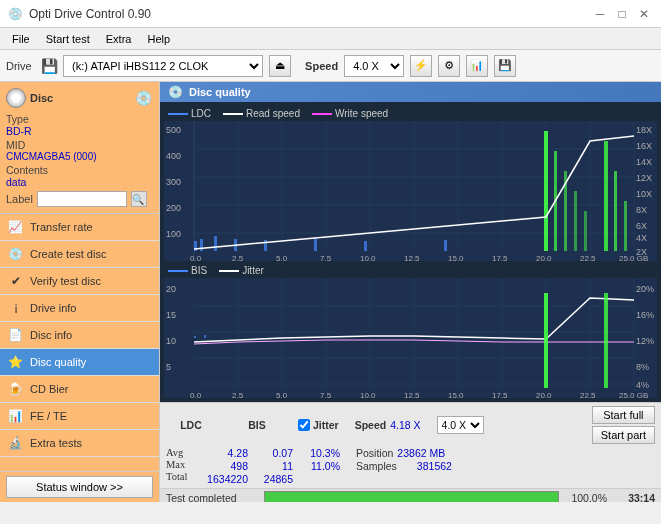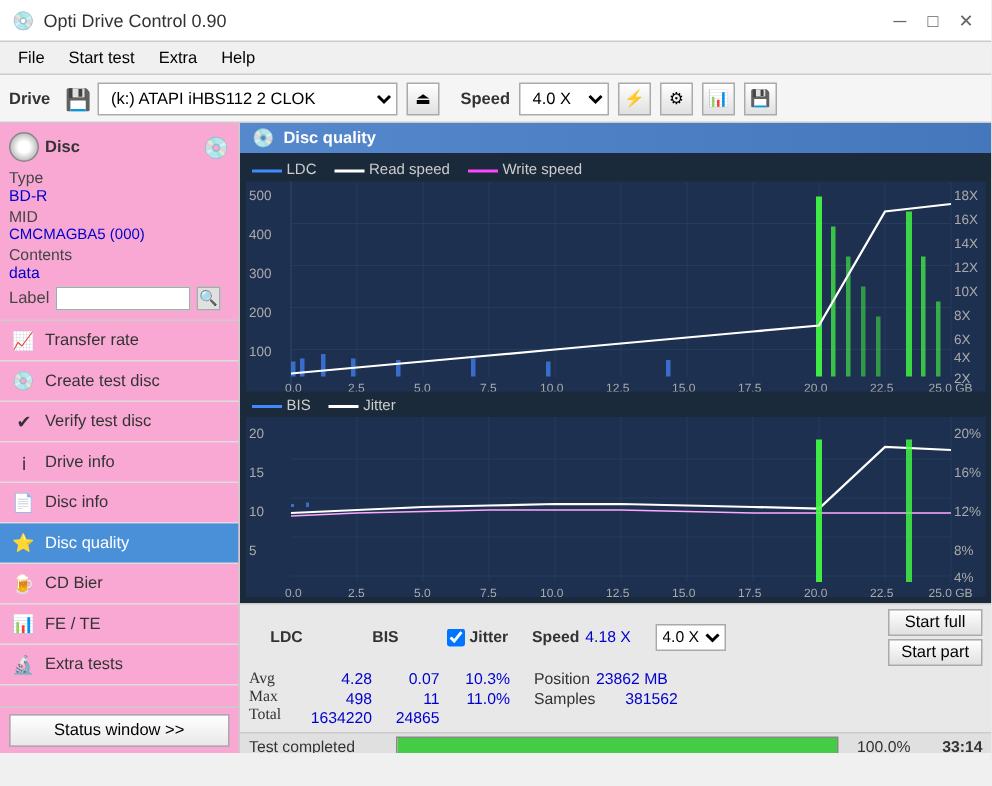--- a/index.html
+++ b/index.html
@@ -10,32 +10,32 @@
     .titlebar-left { display: flex; align-items: center; gap: 6px; font-size: 12px; font-weight: 500; color: #333; }
     .titlebar-controls { display: flex; gap: 4px; }
     .titlebar-controls span { width: 18px; height: 18px; display: flex; align-items: center; justify-content: center; font-size: 12px; cursor: pointer; color: #666; }
 
     
     .menubar { background: #f0f0f0; display: flex; align-items: center; padding: 2px 4px; border-bottom: 1px solid #ccc; height: 22px; }
     .menubar span { padding: 2px 8px; cursor: pointer; font-size: 11px; }
 
     
     .toolbar { background: #f5f5f5; display: flex; align-items: center; padding: 3px 6px; border-bottom: 1px solid #ccc; height: 32px; gap: 6px; }
-    .toolbar-label { font-size: 11px; font-weight: bold; color: #333; margin-right: 4px; }
+    .toolbar-label { font-size: 11px; font-weight: normal; color: #333; margin-right: 4px; }
     .toolbar-drive { display: flex; align-items: center; gap: 4px; }
     .toolbar-select { font-size: 11px; border: 1px solid #aaa; background: #fff; padding: 1px 4px; height: 22px; min-width: 200px; }
     .toolbar-btn { width: 22px; height: 22px; border: 1px solid #aaa; background: linear-gradient(to bottom, #fff, #e0e0e0); display: flex; align-items: center; justify-content: center; cursor: pointer; font-size: 11px; }
     .speed-label { font-size: 11px; font-weight: bold; color: #333; margin-left: 8px; }
     .speed-select { font-size: 11px; border: 1px solid #aaa; background: #fff; padding: 1px 4px; height: 22px; width: 60px; }
 
     
     .main { display: flex; height: calc(524px - 28px - 22px - 32px - 22px); }
 
     
-    .sidebar { width: 160px; background: #f9a8d4; border-right: 1px solid #ccc; flex-shrink: 0; display: flex; flex-direction: column; }
+    .sidebar { width: 160px; background: #fdba74; border-right: 1px solid #ccc; flex-shrink: 0; display: flex; flex-direction: column; }
     .disc-info { padding: 4px 6px; border-bottom: 1px solid #ccc; }
     .disc-header { display: flex; align-items: center; gap: 4px; padding: 2px 0 4px; }
     .disc-icon { width: 20px; height: 20px; border-radius: 50%; background: radial-gradient(circle, #fff 30%, #c0c0c0 70%); border: 1px solid #888; }
     .disc-title { font-size: 11px; font-weight: bold; color: #333; }
     .disc-row { display: flex; justify-content: space-between; padding: 1px 0; font-size: 10.5px; flex-direction: column; }
     .disc-row-label { color: #444; }
     .disc-row-value { color: #0000cc; font-weight: 500; }
     .disc-row-value.dark { color: #333; }
     .label-row { display: flex; align-items: center; gap: 4px; padding: 2px 0; }
     .label-input { border: 1px solid #aaa; height: 16px; width: 90px; font-size: 10px; padding: 1px 2px; }

